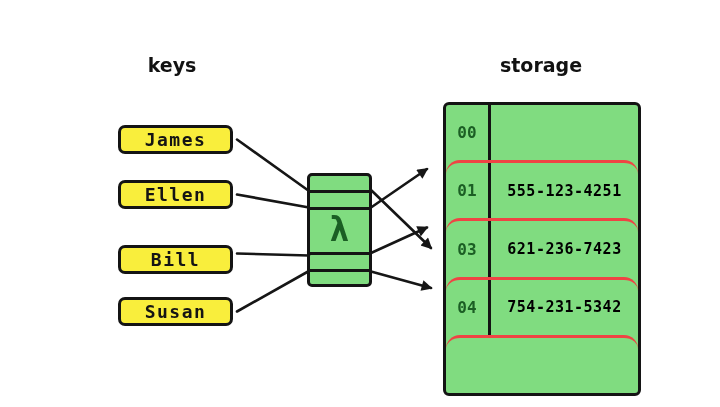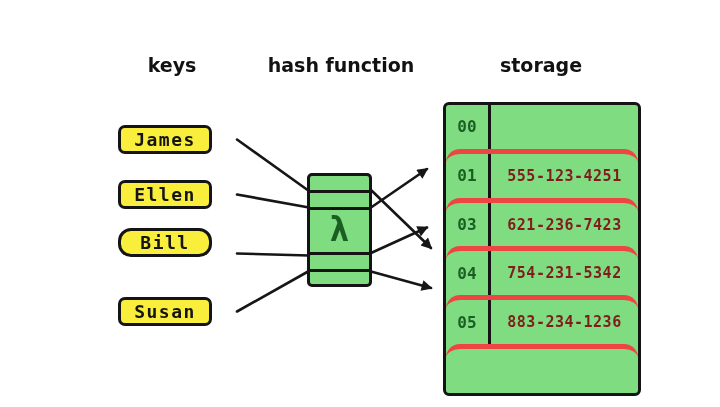--- a/index.html
+++ b/index.html
@@ -21,21 +21,21 @@
     transform: translateX(-50%);
     font-family: "DejaVu Sans", sans-serif;
     font-weight: bold;
     font-size: 19px;
     color: #121212;
     white-space: nowrap;
   }
   .key-box {
     position: absolute;
     left: 118px;
-    width: 94px;
+    width: 115px;
     height: 29px;
     box-sizing: border-box;
     background: #f9ee3c;
     border: 3px solid #141414;
     border-radius: 7px;
     display: flex;
     align-items: center;
     justify-content: center;
     font-weight: bold;
     font-size: 18px;
@@ -86,72 +86,71 @@
     display: flex;
     flex-direction: column;
     overflow: hidden;
   }
   .storage-row {
     flex: 1;
     display: flex;
     align-items: stretch;
   }
   .storage-row + .storage-row {
-    border-top: 5px solid #ef4444;
+    border-top: 3px solid #ef4444;
     border-radius: 14px;
   }
   .idx-cell {
     width: 42px;
     border-right: 3px solid #141414;
     display: flex;
     align-items: center;
     justify-content: center;
     font-weight: bold;
     font-size: 16px;
     color: #1b5e24;
   }
   .val-cell {
     flex: 1;
     display: flex;
     align-items: center;
     justify-content: center;
     font-weight: bold;
     font-size: 15px;
     letter-spacing: 0.5px;
-    color: #7f1d1d;
+    color: #000000;
     white-space: nowrap;
   }
   svg.wires {
     position: absolute;
     left: 0;
     top: 0;
     pointer-events: none;
   }
   svg.wires line {
     stroke: #161616;
     stroke-width: 2.6;
     stroke-linecap: round;
   }
 </style>
 </head>
 <body>
 
 <div class="canvas">
 
   <div class="col-header" style="left:172px;">keys</div>
-  <div class="col-header" style="left:341px;">hash function</div>
   <div class="col-header" style="left:541px;">storage</div>
 
   <div class="key-box" style="top:125px;">
     <span>James</span>
   </div>
   <div class="key-box" style="top:180px;">
     <span>Ellen</span>
   </div>
-  <div class="key-box" style="top:228px;border-radius:13px;">
+  <div class="key-box" style="top:245px;">
     <span>Bill</span>
   </div>
   <div class="key-box" style="top:297px;text-align:right;">
     <span>Susan</span>
   </div>
 
   <div class="hash-box">
     <div class="hash-line" style="top:14px;"></div>
     <div class="hash-line" style="top:31px;"></div>
     <div class="lambda-cell">λ</div>
@@ -168,24 +167,20 @@
       <div class="idx-cell">01</div>
       <div class="val-cell">555-123-4251</div>
     </div>
     <div class="storage-row">
       <div class="idx-cell">03</div>
       <div class="val-cell">621-236-7423</div>
     </div>
     <div class="storage-row">
       <div class="idx-cell">04</div>
       <div class="val-cell">754-231-5342</div>
-    </div>
-    <div class="storage-row">
-      <div class="idx-cell">05</div>
-      <div class="val-cell">883-234-1236</div>
     </div>
     <div class="storage-row">
       <div class="val-cell"></div>
     </div>
   </div>
 
   <svg class="wires" width="720" height="407" viewBox="0 0 720 407">
     <defs>
       <marker id="arrow" viewBox="0 0 10 10" refX="8.5" refY="5" markerWidth="13" markerHeight="11" orient="auto" markerUnits="userSpaceOnUse">
         <path d="M0,0 L10,5 L0,10 z" fill="#161616"></path>

